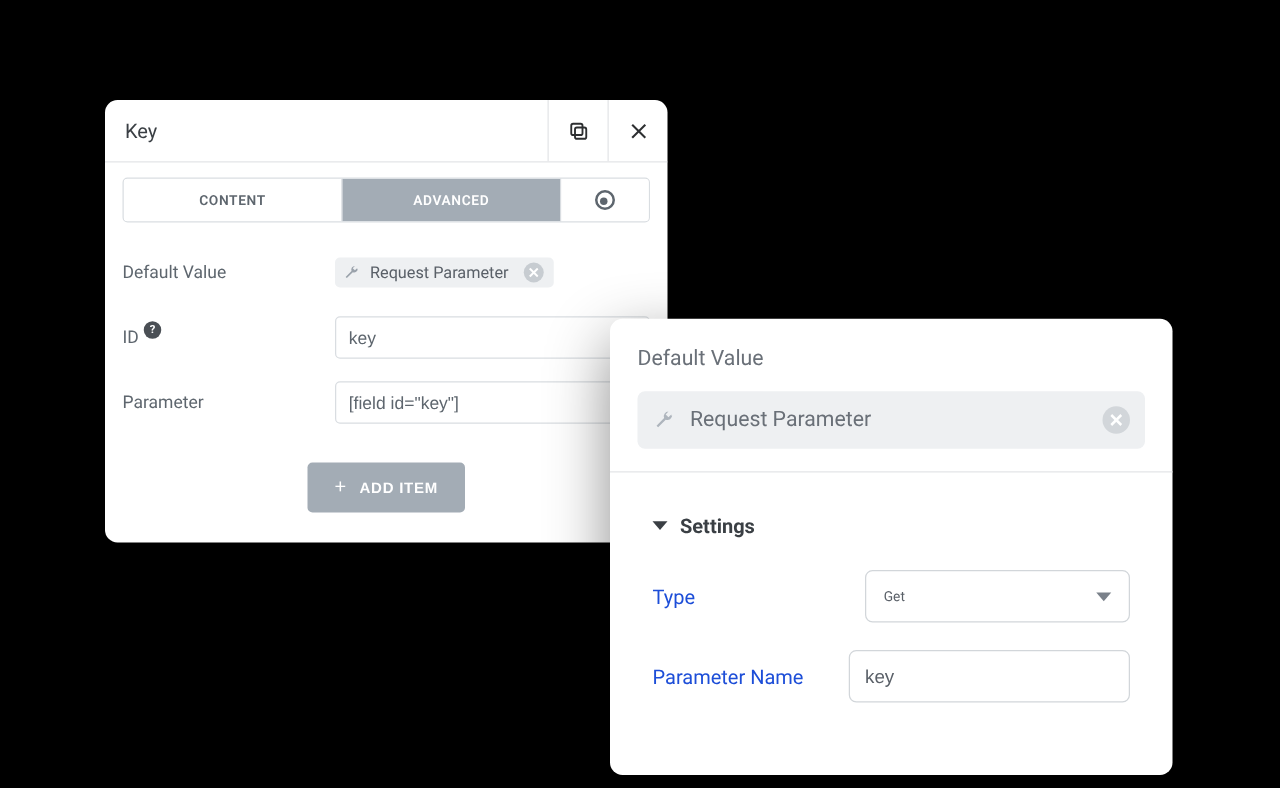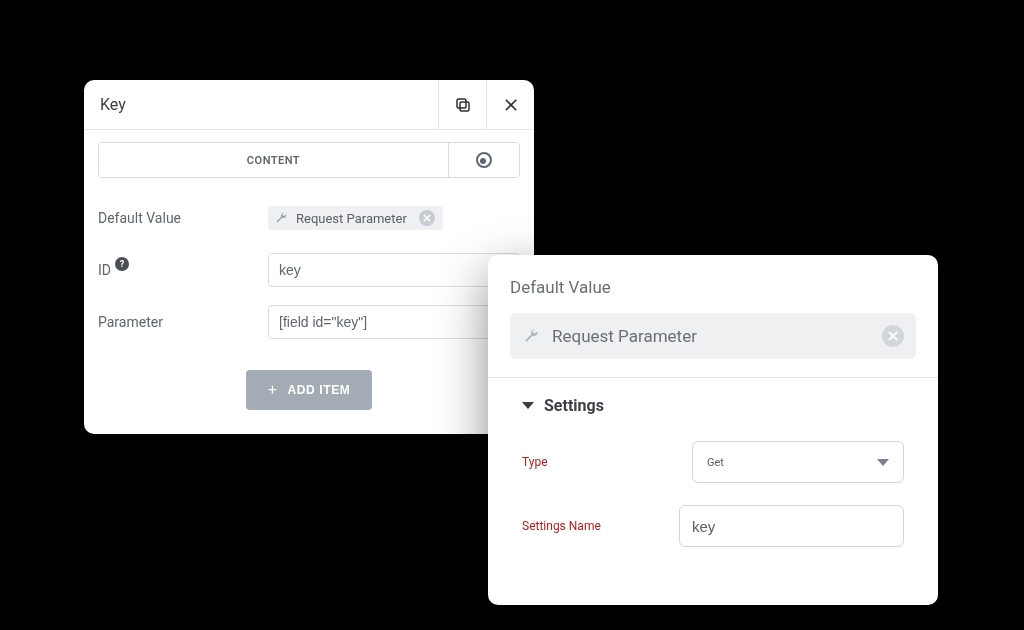--- a/index.html
+++ b/index.html
@@ -187,21 +187,21 @@
   .big-chip .chip-x {
     width: 22px; height: 22px; border-radius: 50%;
     background: #d2d6da; display: inline-flex; align-items: center; justify-content: center;
     cursor: pointer;
   }
   .big-chip .chip-x svg { width: 10px; height: 10px; color:#fff; }
 
   .drop-inner {
     border-top: 1px solid #e3e5e8;
     margin: 0 -22px;
-    padding: 18px 34px 26px 34px;
+    padding: 33px 34px 26px 34px;
   }
   .settings-hdr {
     display: flex;
     align-items: center;
     gap: 10px;
     font-size: 16px;
     font-weight: 700;
     color: #3a3f44;
     margin-bottom: 26px;
   }
@@ -212,22 +212,22 @@
     border-top: 7px solid #3a3f44;
   }
 
   .s-row {
     display: flex;
     align-items: center;
     margin-bottom: 22px;
   }
   .s-label {
     width: 170px;
-    font-size: 12px;
-    color: #b91c1c;
+    font-size: 16px;
+    color: #1d4ed8;
   }
   .select {
     flex: 1;
     height: 42px;
     border: 1px solid #d2d6da;
     border-radius: 6px;
     display: flex;
     align-items: center;
     padding: 0 14px;
     font-size: 11px;
@@ -269,20 +269,21 @@
       <svg viewBox="0 0 24 24" fill="none" stroke="currentColor" stroke-width="2.2">
         <line x1="5" y1="5" x2="19" y2="19"></line>
         <line x1="19" y1="5" x2="5" y2="19"></line>
       </svg>
     </div>
   </div>
 
   <div class="panel-body">
     <div class="tabs">
       <div class="tab">CONTENT</div>
+      <div class="tab active">ADVANCED</div>
       <div class="tab">
         <span class="donut"></span>
       </div>
     </div>
 
     <div class="row">
       <div class="row-label">Default Value</div>
       <div class="chip">
         <svg class="wrench" width="14" height="14" viewBox="0 0 24 24" fill="currentColor">
           <path d="M21 7a5 5 0 0 1-6.9 4.6L6 19.7 4.3 18l8.1-8.1A5 5 0 0 1 17 3l-3 3 1.5 1.5 1.5 1.5 3-3c.3.6.5 1.3.5 2z"></path>
@@ -344,17 +345,17 @@
 
     <div class="s-row">
       <div class="s-label">Type</div>
       <div class="select">
         <span>Get</span>
         <span class="caret-down"></span>
       </div>
     </div>
 
     <div class="s-row">
-      <div class="s-label">Settings Name</div>
+      <div class="s-label">Parameter Name</div>
       <input class="s-input" value="key" style="">
     </div>
   </div>
 </div>
 
 </body></html>

